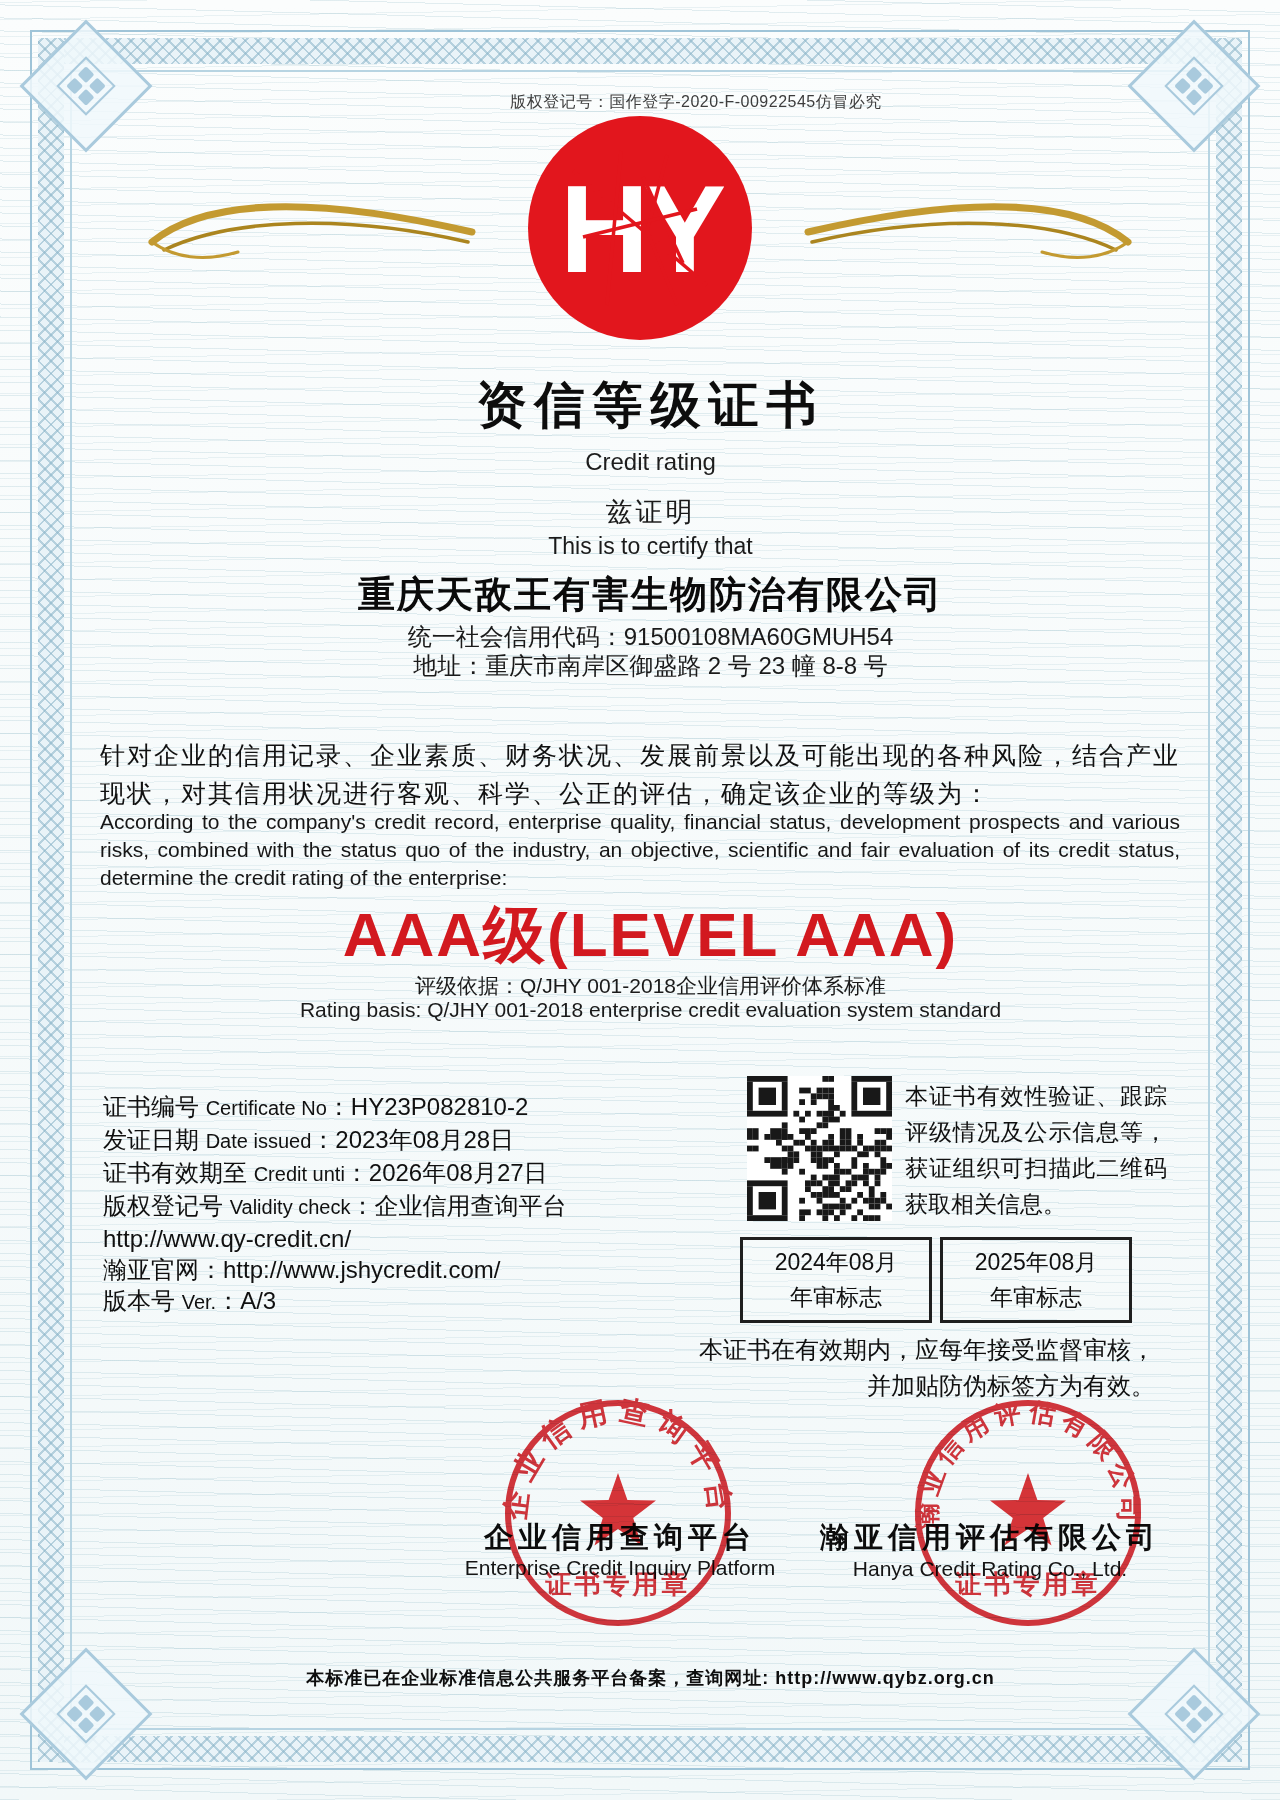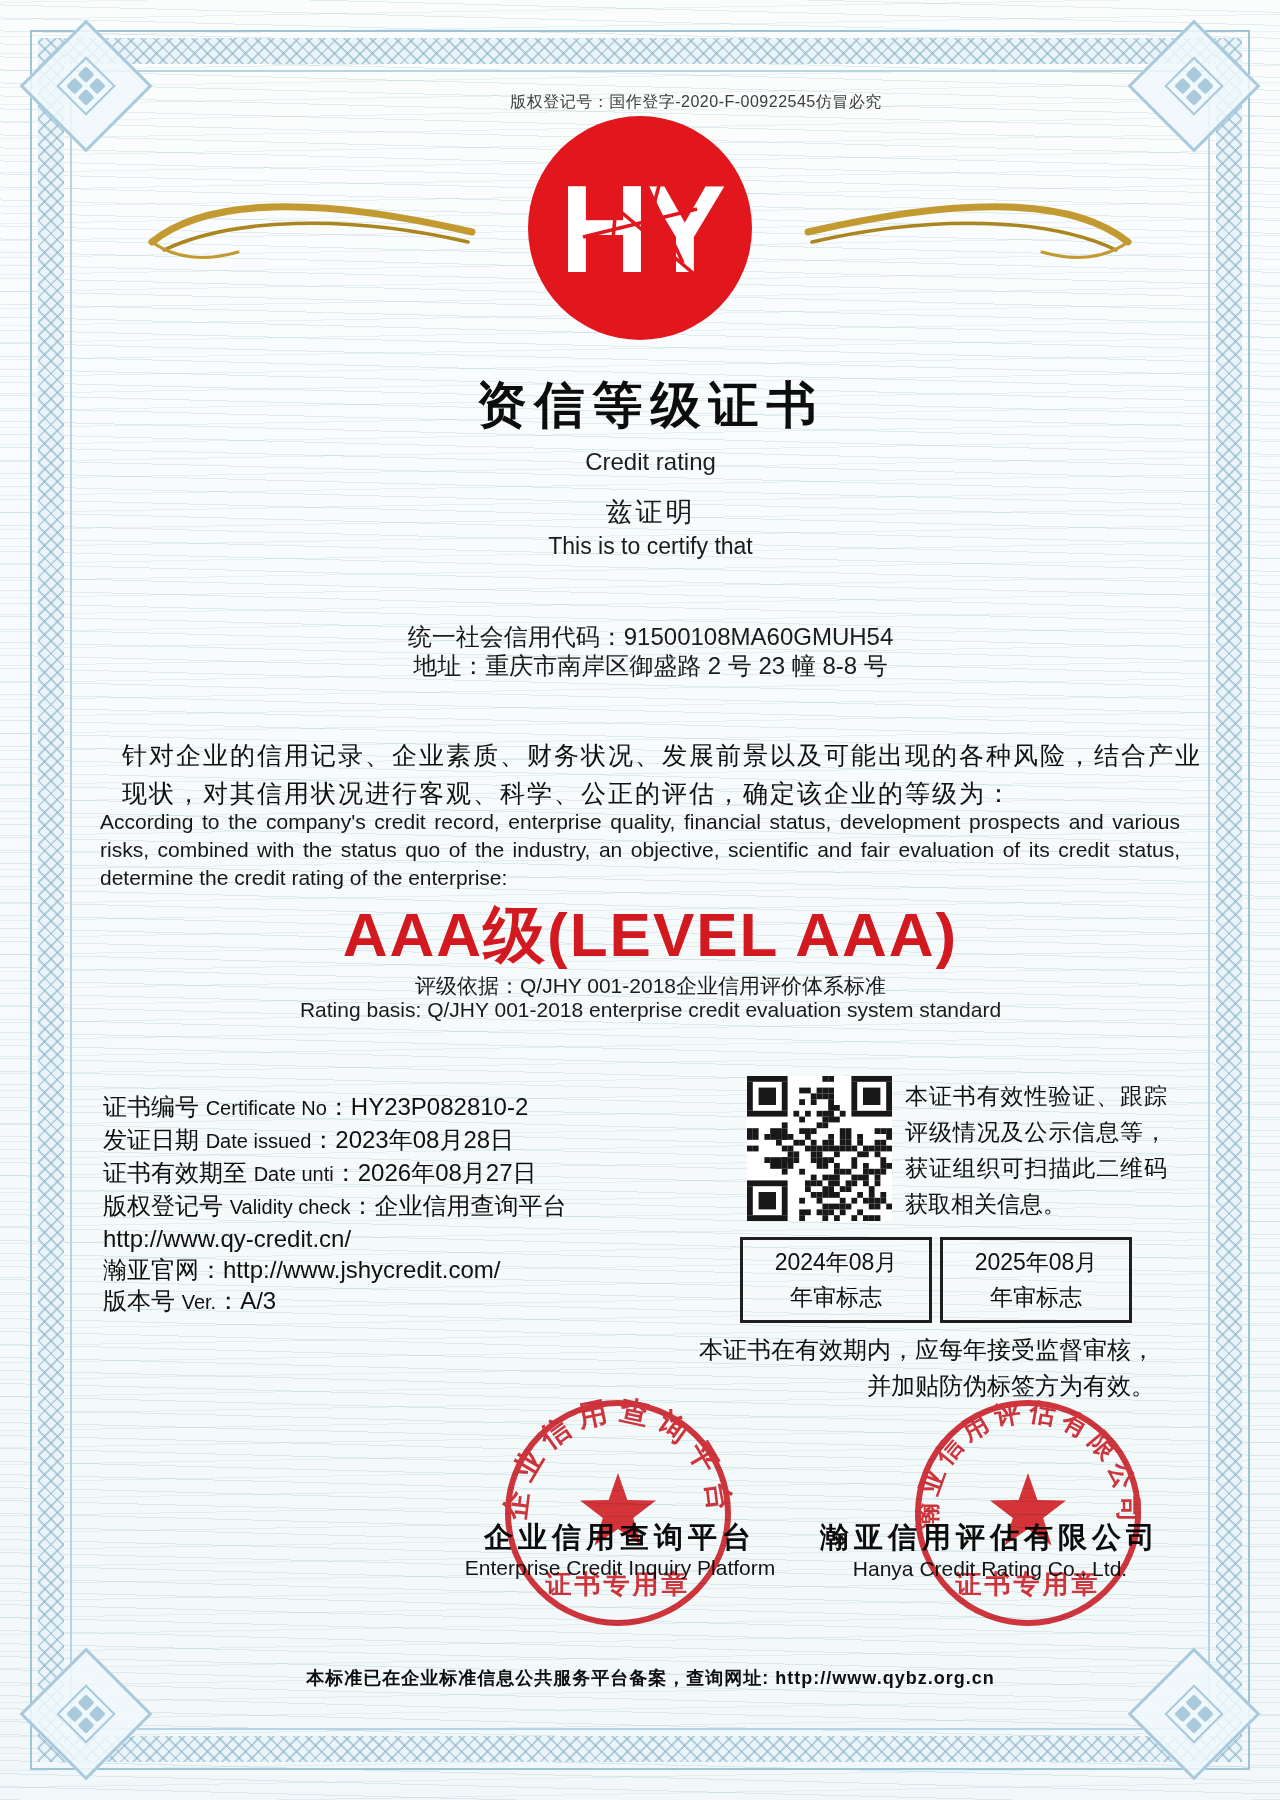--- a/index.html
+++ b/index.html
@@ -34,21 +34,21 @@
   .logo{position:absolute;left:525px;top:113px;}
   .flourish{position:absolute;top:192px;}
   .flourish.l{left:146px;} .flourish.r{left:804px;transform:scaleX(-1);}
   .title{top:372px;font-size:50px;font-weight:bold;color:#0d0d0d;letter-spacing:8px;}
   .title-en{top:448px;font-size:24px;color:#1d1d1d;}
   .certify-zh{top:494px;font-size:27px;letter-spacing:3px;}
   .certify-en{top:533px;font-size:23px;}
   .company{top:570px;font-size:37px;font-weight:bold;color:#0a0a0a;letter-spacing:2px;}
   .code{top:621px;font-size:24px;}
   .addr{top:650px;font-size:24px;}
-  .statement-zh{position:absolute;left:100px;width:1080px;top:736px;font-size:25px;line-height:38px;text-align:justify;letter-spacing:2px;color:#111;margin-left:22px;}
+  .statement-zh{position:absolute;left:100px;width:1080px;top:736px;font-size:25px;line-height:38px;text-align:justify;letter-spacing:2px;color:#111;}
   .statement-en{position:absolute;left:100px;width:1080px;top:808px;font-size:21px;line-height:28px;text-align:justify;color:#161616;}
   .level{top:893px;font-size:62px;font-weight:bold;letter-spacing:2px;}
   .basis-zh{top:972px;font-size:21px;}
   .basis-en{top:998px;font-size:21px;}
   
   .details{position:absolute;left:103px;top:1091px;font-size:24px;line-height:31px;text-align:left;color:#101010;}
   .details .en{font-size:20px;}
   
   .qr{position:absolute;left:747px;top:1076px;width:145px;height:145px;}
   .qr-note{position:absolute;left:905px;top:1078px;width:262px;font-size:23px;line-height:36px;text-align:justify;color:#101010;}
@@ -136,34 +136,35 @@
       <path d="M6,50 C60,6 170,4 326,40" stroke="#c39a31" stroke-width="7"></path>
       <path d="M18,58 C85,26 200,22 322,50" stroke="#ab851f" stroke-width="3.5"></path>
       <path d="M6,50 C28,66 58,70 92,60" stroke="#c39a31" stroke-width="3"></path>
     </g>
   </svg>
 
   <div class="row title">资信等级证书</div>
   <div class="row title-en">Credit rating</div>
   <div class="row certify-zh">兹证明</div>
   <div class="row certify-en">This is to certify that</div>
+  <div class="row company">重庆天敌王有害生物防治有限公司</div>
   <div class="row code">统一社会信用代码：91500108MA60GMUH54</div>
   <div class="row addr">地址：重庆市南岸区御盛路 2 号 23 幢 8-8 号</div>
 
   <div class="statement-zh">针对企业的信用记录、企业素质、财务状况、发展前景以及可能出现的各种风险，结合产业现状，对其信用状况进行客观、科学、公正的评估，确定该企业的等级为：</div>
   <div class="statement-en">According to the company's credit record, enterprise quality, financial status, development prospects and various risks, combined with the status quo of the industry, an objective, scientific and fair evaluation of its credit status, determine the credit rating of the enterprise:</div>
 
   <div class="row level" id="level-text" style="color: rgb(210, 25, 31);">AAA级(LEVEL AAA)</div>
   <div class="row basis-zh">评级依据：Q/JHY 001-2018企业信用评价体系标准</div>
   <div class="row basis-en">Rating basis: Q/JHY 001-2018 enterprise credit evaluation system standard</div>
 
   <div class="details">
     <div><span>证书编号</span> <span class="en">Certificate No</span><span>：</span><span>HY23P082810-2</span></div>
     <div><span>发证日期</span> <span class="en">Date issued</span><span>：</span><span>2023年08月28日</span></div>
-    <div><span>证书有效期至</span> <span class="en">Date unti</span><span>：</span><span>2026年08月27日</span></div>
+    <div><span>证书有效期至</span> <span class="en">Credit unti</span><span>：</span><span>2026年08月27日</span></div>
     <div><span>版权登记号</span> <span class="en">Validity check</span><span>：</span><span>企业信用查询平台</span></div>
     <div><span>http://www.qy-credit.cn/</span></div>
     <div><span>瀚亚官网</span><span>：</span><span>http://www.jshycredit.com/</span></div>
     <div><span>版本号</span> <span class="en">Ver.</span><span>：</span><span>A/3</span></div>
   </div>
 
   <div class="qr" id="qr-box"><svg width="145" height="145" viewBox="0 0 145 145">
         <rect width="145" height="145" fill="#ffffff"></rect>
         <rect x="0.0" y="0.0" width="40.6" height="5.8" fill="#181818"></rect>
         <rect x="0.0" y="34.8" width="40.6" height="5.8" fill="#181818"></rect>

